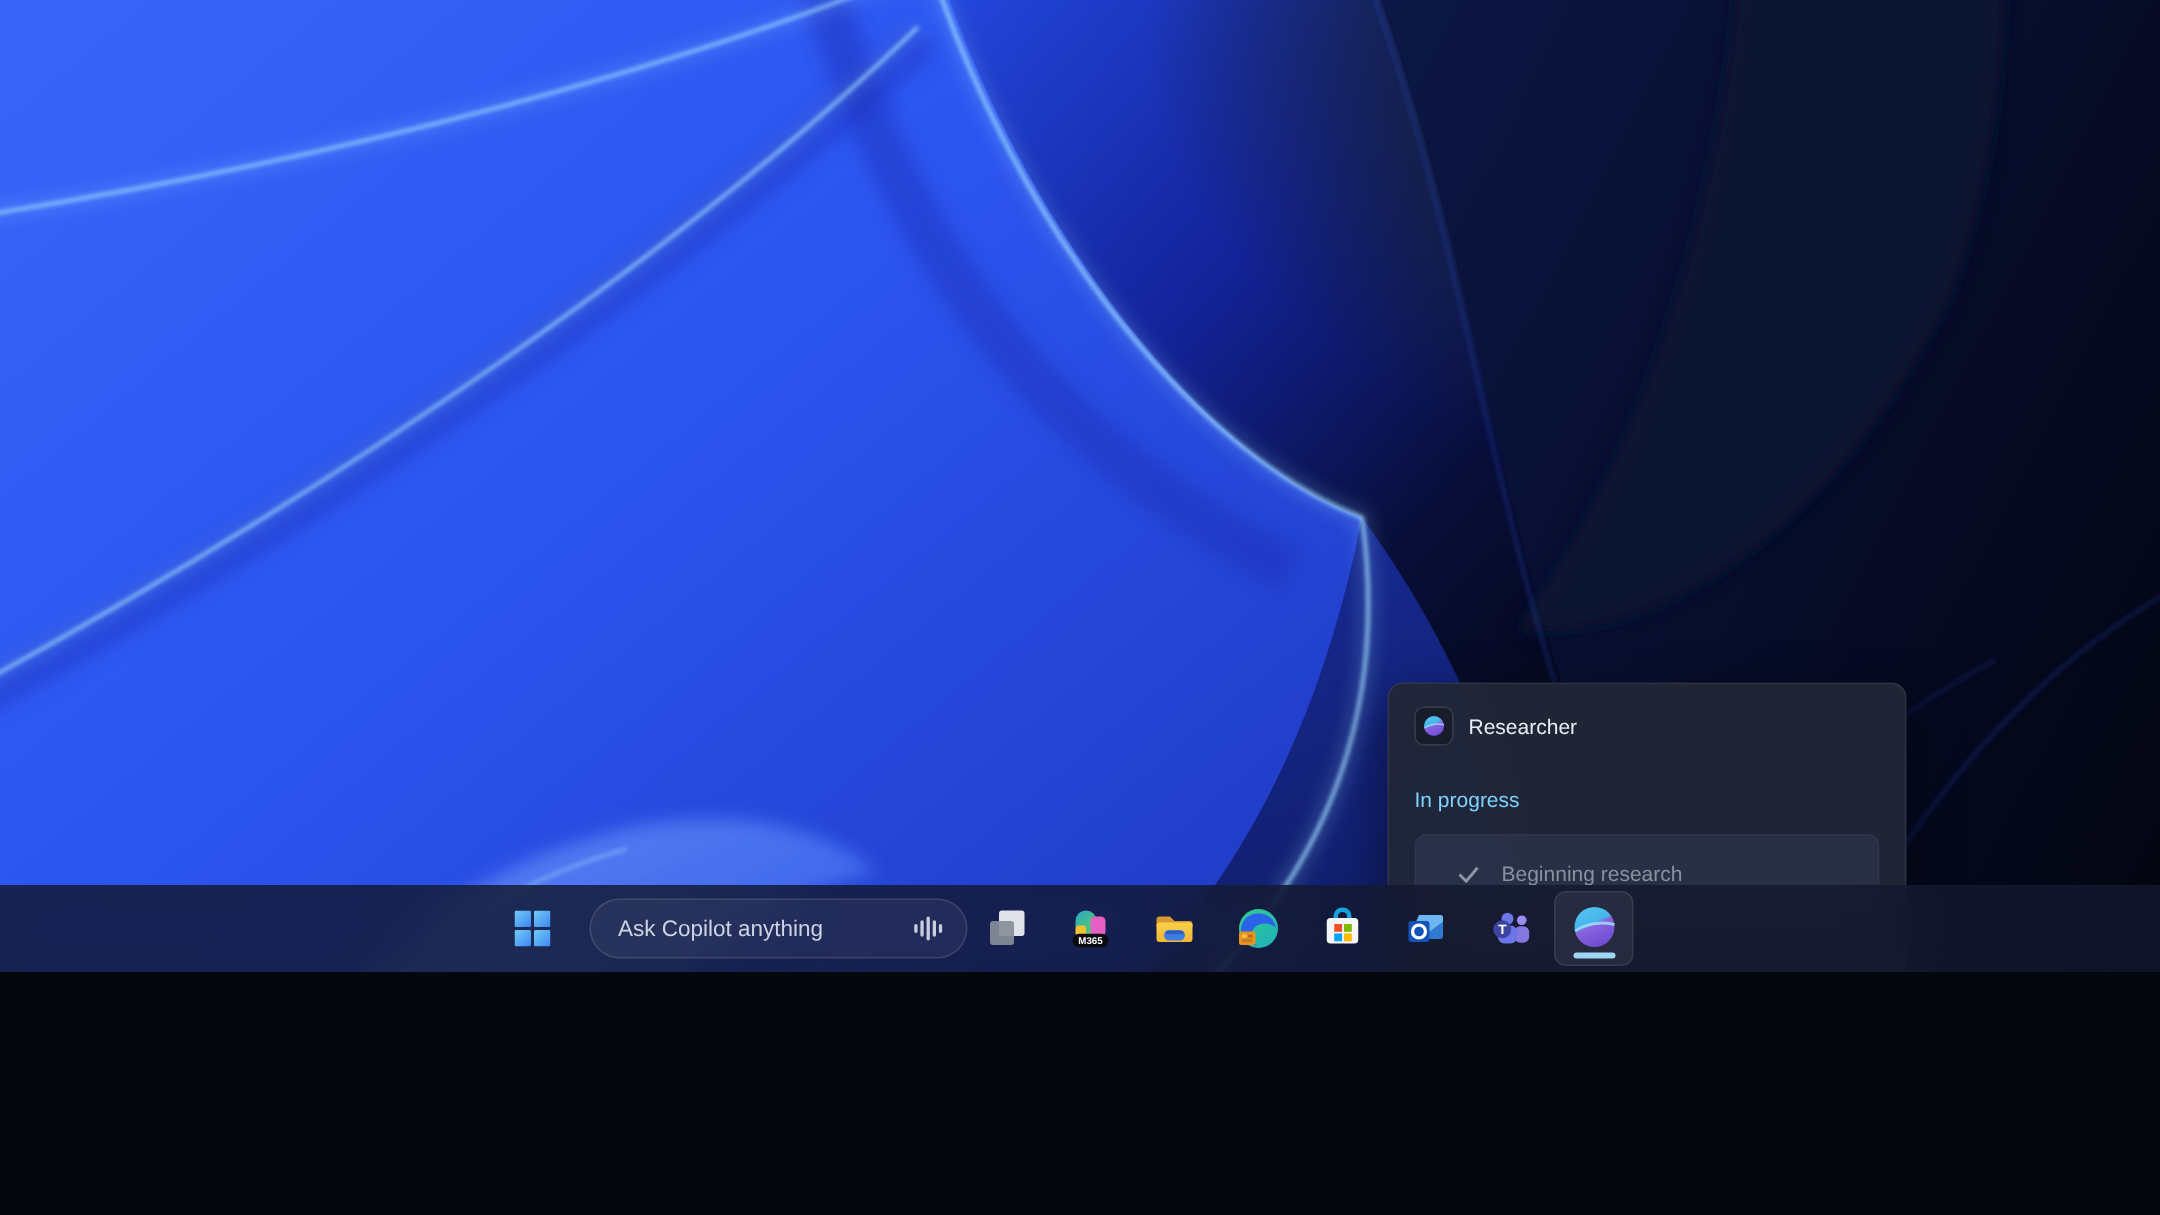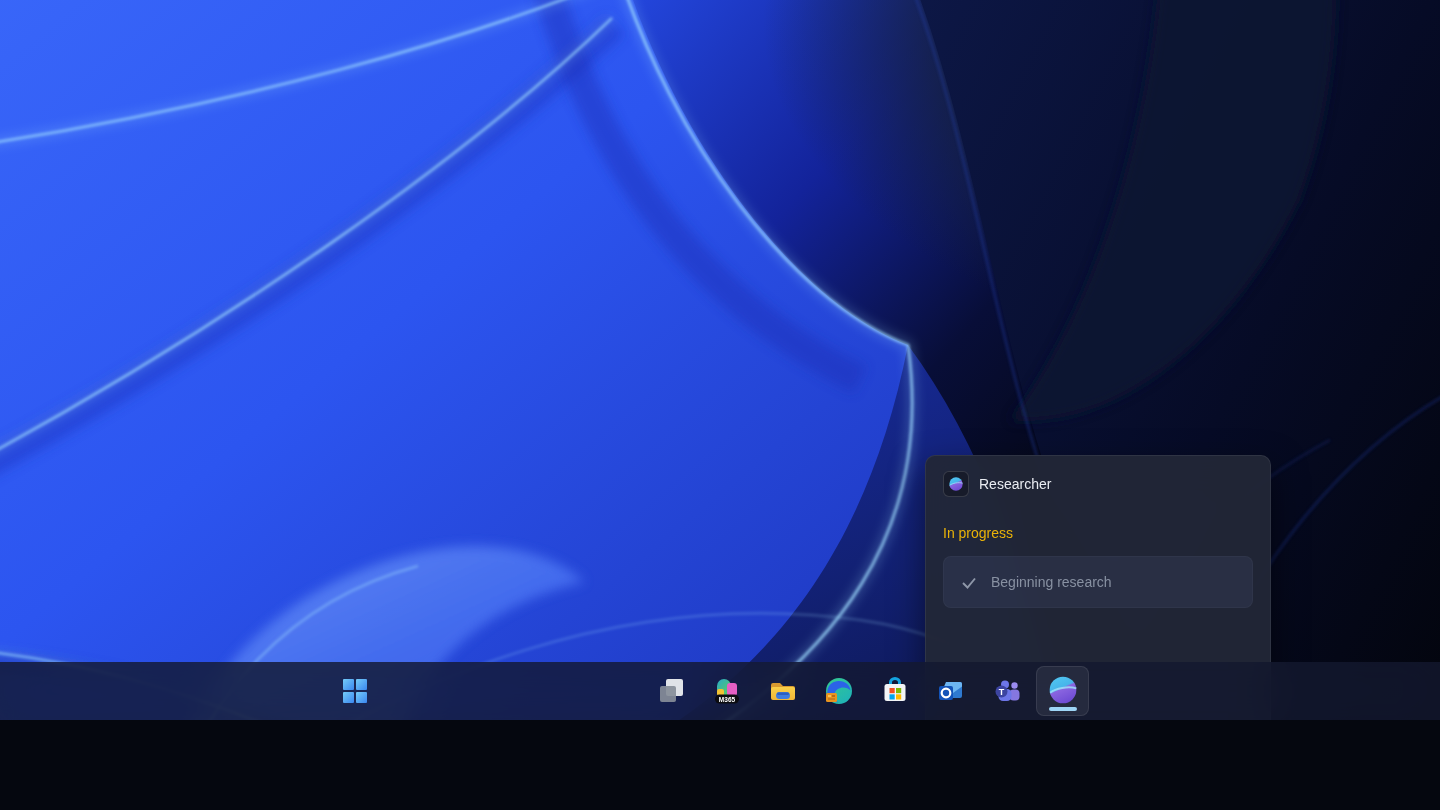--- a/index.html
+++ b/index.html
@@ -1,32 +1,32 @@
 <!DOCTYPE html>
 <html><head>
 <meta charset="utf-8">
 <style>
   html,body{margin:0;padding:0;width:1440px;height:810px;overflow:hidden;background:#05070f;
     font-family:"Liberation Sans", sans-serif;}
-  .screen{position:relative;width:1440px;height:720px;overflow:hidden;}
+  .screen{position:relative;width:1440px;height:648px;overflow:hidden;}
   .wallpaper{position:absolute;inset:0;width:1440px;height:810px;display:block;}
 
   
   .toast{position:absolute;left:925px;top:455px;width:346px;height:278px;box-sizing:border-box;
     background:rgba(34,39,55,0.95);border:1px solid rgba(255,255,255,0.07);border-radius:10px;
     box-shadow:0 14px 34px rgba(0,0,0,0.5);padding:15px 17px;color:#e9ecf2;
     backdrop-filter:blur(18px);}
   .toast-header{display:flex;align-items:center;gap:10px;margin-bottom:15px;}
   .toast-badge{width:24px;height:24px;border-radius:6px;background:rgba(18,22,34,0.65);
     border:1px solid rgba(255,255,255,0.14);display:flex;align-items:center;justify-content:center;}
   .toast-appname{font-size:14px;color:#e9ecf2;}
   .toast-title{font-size:17px;font-weight:700;color:#f4f6fa;margin-bottom:8px;letter-spacing:.1px;}
-  .toast-status{font-size:14px;color:#eab308;margin-bottom:15px;margin-top:28px;}
+  .toast-status{font-size:14px;color:#7dd3fc;margin-bottom:15px;margin-top:28px;}
   .steps-panel{background:rgba(98,116,160,0.14);border:1px solid rgba(255,255,255,0.03);
-    border-radius:8px;padding:14px 14px;display:flex;flex-direction:column;gap:17px;}
+    border-radius:8px;padding:14px 24px;display:flex;flex-direction:column;gap:17px;}
   .step{display:flex;align-items:center;gap:11px;}
   .step-icon{width:22px;height:22px;flex:0 0 22px;display:flex;align-items:center;justify-content:center;}
   .step-label{font-size:14px;line-height:20px;}
   .step.done .step-label{color:#8891a2;white-space:nowrap;overflow:hidden;}
   .step.active .step-label{color:#dce2ec;max-width:205px;}
   .spinner{width:15px;height:15px;border-radius:50%;box-sizing:border-box;
     border:2.5px solid #62c2ef;border-bottom-color:transparent;transform:rotate(-30deg);
     animation:spin 1.4s linear infinite;}
   @keyframes spin{from{transform:rotate(-30deg)}to{transform:rotate(330deg)}}
 
@@ -175,20 +175,32 @@
 
     <div class="tb-btn" style="left:333px">
       <svg width="24" height="24" viewBox="0 0 24 24">
         <rect x="0" y="0" width="11" height="11" rx="1" fill="url(#gwin)"></rect>
         <rect x="13" y="0" width="11" height="11" rx="1" fill="url(#gwin)"></rect>
         <rect x="0" y="13" width="11" height="11" rx="1" fill="url(#gwin)"></rect>
         <rect x="13" y="13" width="11" height="11" rx="1" fill="url(#gwin)"></rect>
       </svg>
     </div>
 
+    <div class="searchbox">
+      <span class="search-text">Ask Copilot anything</span>
+      <svg width="22" height="22" viewBox="0 0 22 22">
+        <g fill="#c7cedd">
+          <rect x="1.5" y="8" width="2.2" height="6" rx="1.1"></rect>
+          <rect x="5.6" y="5.5" width="2.2" height="11" rx="1.1"></rect>
+          <rect x="9.7" y="3" width="2.2" height="16" rx="1.1"></rect>
+          <rect x="13.8" y="5.5" width="2.2" height="11" rx="1.1"></rect>
+          <rect x="17.9" y="8" width="2.2" height="6" rx="1.1"></rect>
+        </g>
+      </svg>
+    </div>
 
     <div class="tb-btn" style="left:649px">
       <svg width="30" height="30" viewBox="0 0 30 30">
         <rect x="10" y="3" width="17" height="17" rx="2" fill="#eceef0" opacity="0.95"></rect>
         <rect x="4" y="10" width="16" height="16" rx="2" fill="#878e99" opacity="0.92"></rect>
       </svg>
     </div>
 
     <div class="tb-btn" style="left:705px">
       <svg width="30" height="30" viewBox="0 0 30 30">

